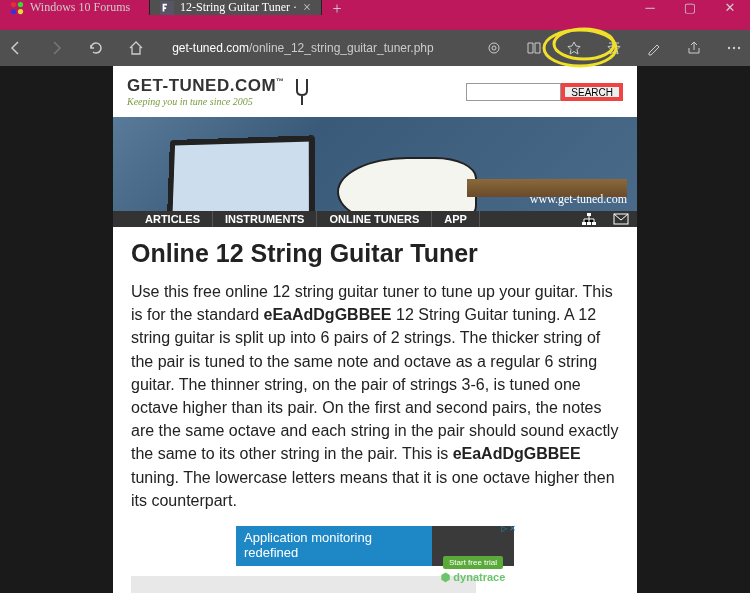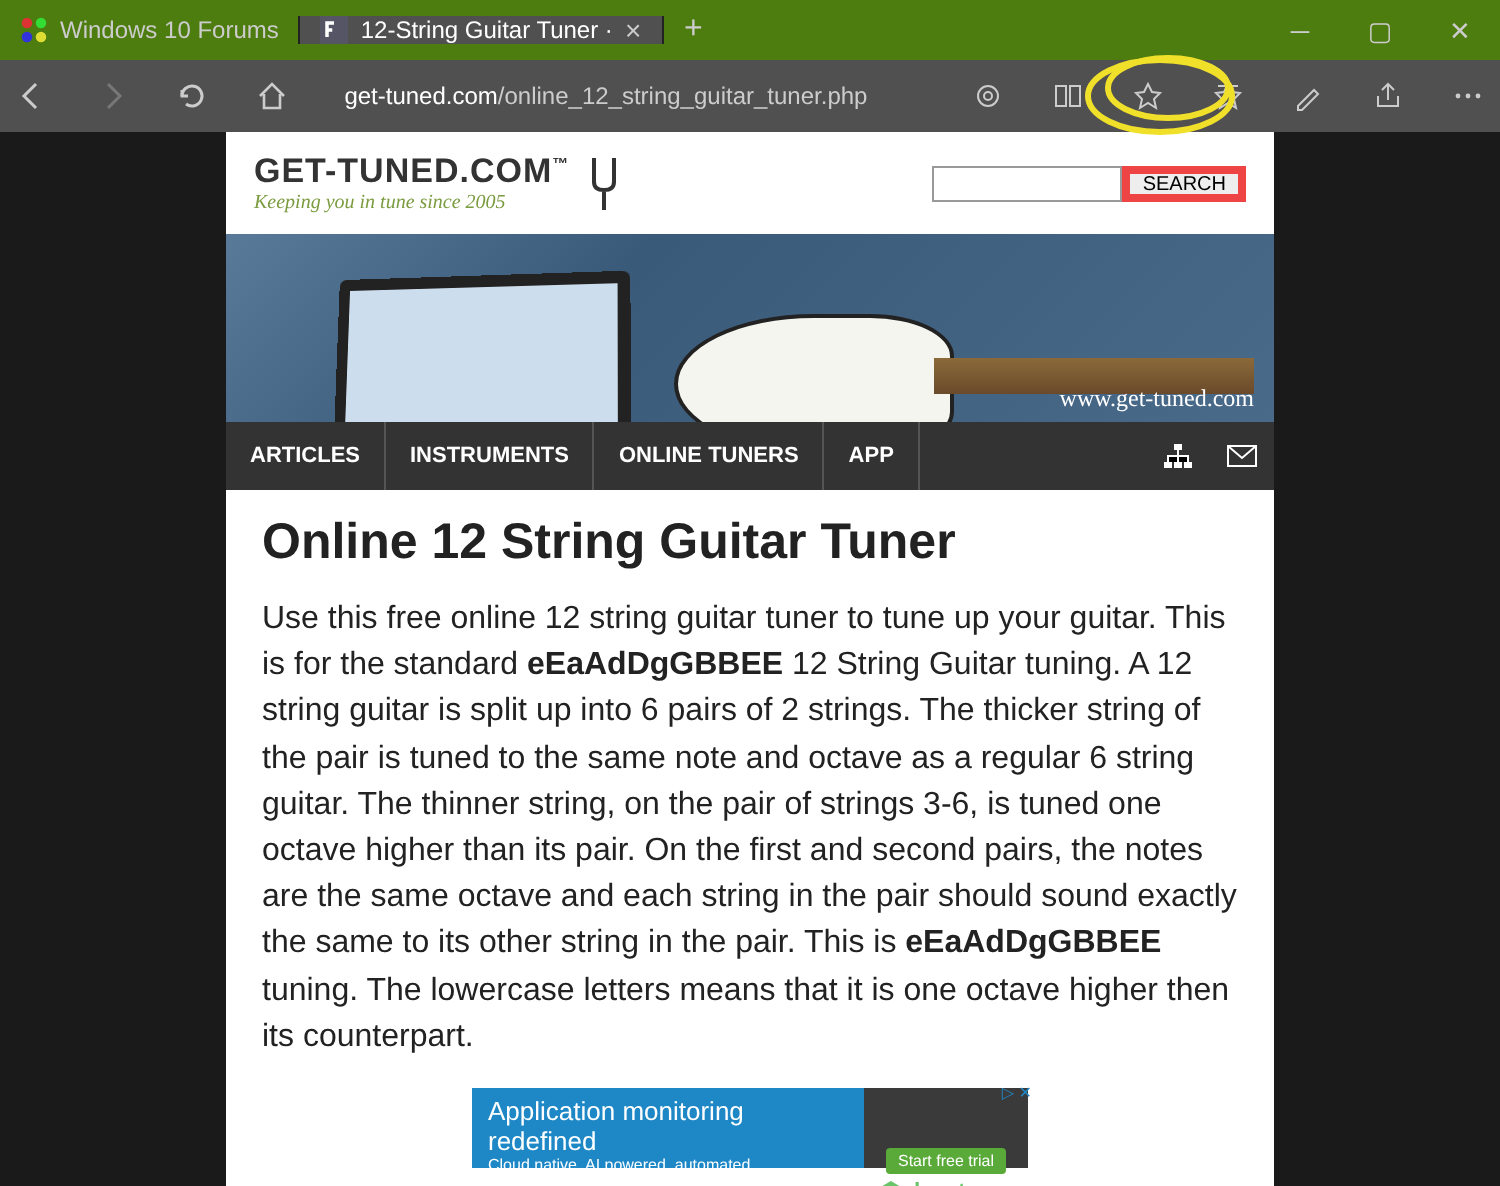--- a/index.html
+++ b/index.html
@@ -1,19 +1,19 @@
 <!DOCTYPE html>
 <html><head>
 <meta charset="utf-8">
 <style>
 * { margin: 0; padding: 0; box-sizing: border-box; }
 body { font-family: "Segoe UI", Arial, sans-serif; background: #333; width: 750px; height: 593px; overflow: hidden; }
 
 
-.titlebar { background: #4d7c0f; height: 30px; display: flex; align-items: center; }
+.titlebar { background: #be185d; height: 30px; display: flex; align-items: flex-start; font-family: Liberation Serif, serif; }
 .tab { display: flex; align-items: center; padding: 0 10px; font-size: 12px; color: #ccc; gap: 6px; min-width: 150px; border-right: 1px solid #222; }
 .tab.active { background: #505050; color: #fff; }
 .tab .favicon { width: 14px; height: 14px; }
 .tab-close { margin-left: auto; color: #ccc; font-size: 14px; line-height: 1; }
 .newtab { width: 30px; display: flex; align-items: center; justify-content: center; color: #ccc; font-size: 16px; }
 .winctrls { margin-left: auto; display: flex; }
 .winctrls div { width: 40px; display: flex; align-items: center; justify-content: center; color: #ccc; font-size: 13px; }
 
 
 .toolbar { background: #505050; height: 36px; display: flex; align-items: center; padding: 0 8px; gap: 24px; position: relative; }
@@ -41,21 +41,21 @@
 
 .hero { width: 524px; height: 94px; background: linear-gradient(135deg, #5a7a9a 0%, #3a5a7a 35%, #4a6a8a 100%); position: relative; overflow: hidden; }
 .hero .laptop { position: absolute; left: 50px; top: 20px; width: 150px; height: 95px; background: #222; border-radius: 4px; transform: perspective(300px) rotateY(-12deg) rotateX(5deg); }
 .hero .laptop::before { content: ""; position: absolute; inset: 6px 6px 16px 6px; background: #cde; }
 .hero .guitar { position: absolute; right: 20px; top: 30px; width: 280px; height: 80px; }
 .hero .gbody { position: absolute; left: 0; top: 10px; width: 140px; height: 70px; background: #f5f5f0; border-radius: 50% 30% 30% 50%; border: 2px solid #222; }
 .hero .gneck { position: absolute; left: 130px; top: 32px; width: 160px; height: 18px; background: linear-gradient(#8a6a3a, #6a4a2a); }
 .hero .watermark { position: absolute; right: 10px; bottom: 4px; color: #fff; font-family: cursive; font-size: 12px; }
 
 
-.sitenav { background: #333; height: 34px; display: flex; align-items: stretch; }
+.sitenav { background: #333; height: 16px; display: flex; align-items: stretch; padding-left: 20px; }
 .sitenav a { color: #fff; font-size: 11px; font-weight: bold; padding: 0 12px; display: flex; align-items: center; border-right: 1px solid #555; text-decoration: none; }
 .sitenav .navspacer { flex: 1; }
 .sitenav .navicon { padding: 0 8px; display: flex; align-items: center; color: #fff; }
 
 
 .content { padding: 12px 18px; }
 h1 { font-size: 25px; font-weight: bold; color: #222; margin-bottom: 12px; font-family: Arial; }
 .bodytext { font-size: 16px; color: #222; line-height: 1.45; }
 .bodytext b { font-weight: bold; }
 
@@ -227,21 +227,20 @@
 
     <div class="content">
       <h1>Online 12 String Guitar Tuner</h1>
       <p class="bodytext">
         <span>Use this free online 12 string guitar tuner to tune up your guitar. This is for the standard </span><b>eEaAdDgGBBEE</b><span> 12 String Guitar tuning. A 12 string guitar is split up into 6 pairs of 2 strings. The thicker string of the pair is tuned to the same note and octave as a regular 6 string guitar. The thinner string, on the pair of strings 3-6, is tuned one octave higher than its pair. On the first and second pairs, the notes are the same octave and each string in the pair should sound exactly the same to its other string in the pair. This is </span><b>eEaAdDgGBBEE</b><span> tuning. The lowercase letters means that it is one octave higher then its counterpart.</span>
       </p>
 
       <div class="ad">
         <div class="ad-left">
           <div class="adh">Application monitoring redefined</div>
-          <div class="ads">Cloud native, AI powered, automated</div>
         </div>
         <div class="ad-right">
           <div class="trial">Start free trial</div>
           <div class="brand">⬢ <span>dynatrace</span></div>
         </div>
         <div class="ad-x">▷ ✕</div>
       </div>
 
       <div class="flash-ph">
         <span>Select for Adobe Flash</span>

